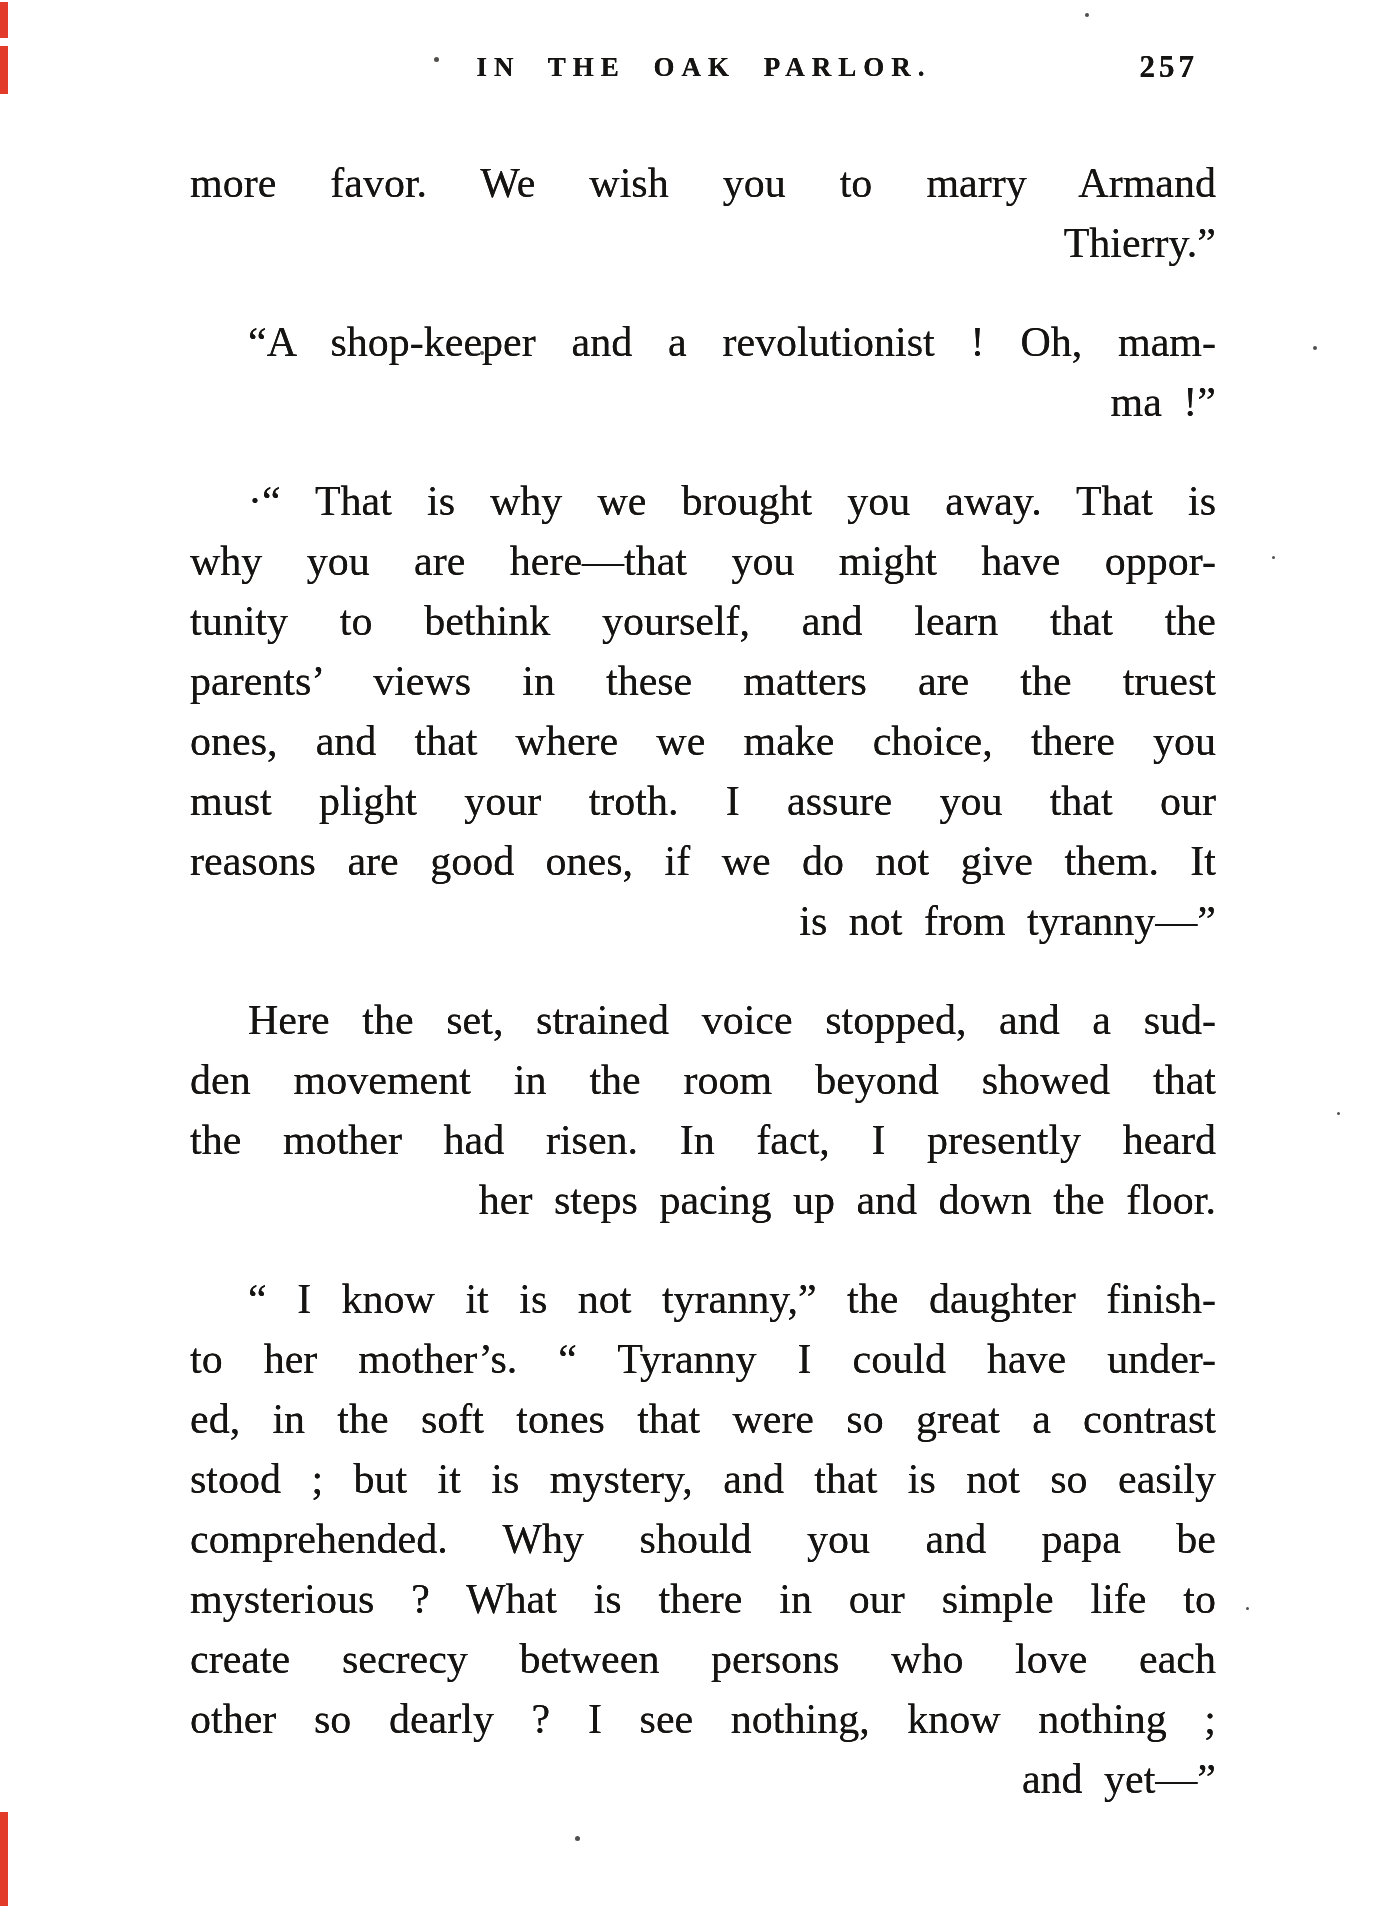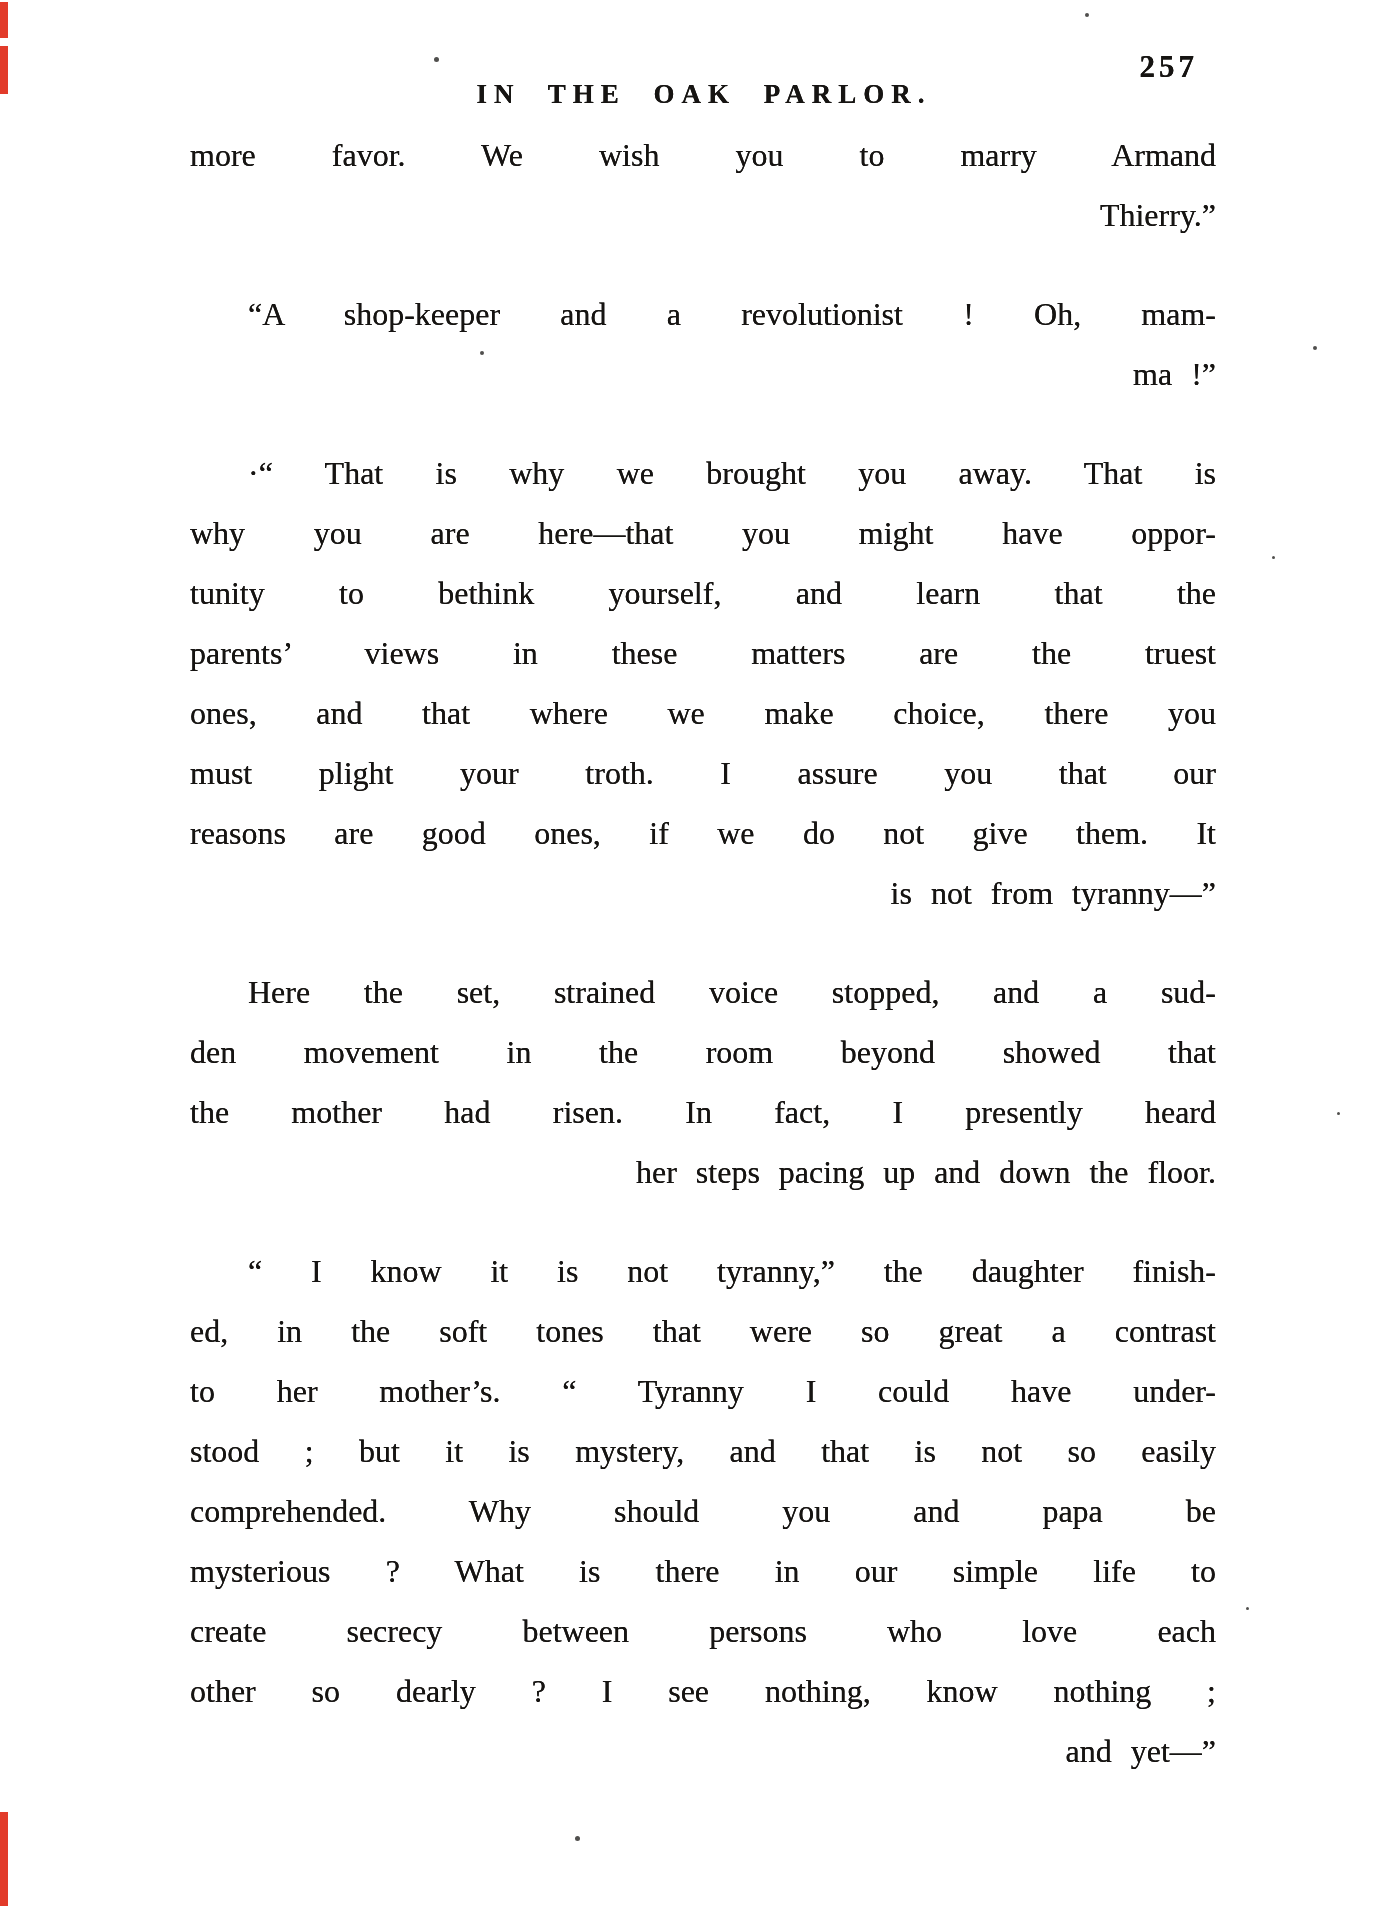--- a/index.html
+++ b/index.html
@@ -18,35 +18,34 @@
     position: absolute;
     top: 52px; left: 0; width: 100%;
     text-align: center;
     text-indent: 26px;
     font-size: 27px;
     font-weight: bold;
     letter-spacing: 7px;
     word-spacing: 14px;
     color: var(--ink, #161412);
     text-shadow: 0 0 0.5px currentColor;
-    margin-top: 27px;
   }
   .page-number {
     position: absolute;
     top: 49px; right: 184px;
     font-size: 31px;
     letter-spacing: 4px;
     color: var(--ink, #161412);
     text-shadow: 0 0 0.6px currentColor;
     font-weight: bold;
   }
   .body-text {
     position: absolute;
-    left: 190px; top: 125px; width: 1026px;
-    font-size: 32px;
+    left: 190px; top: 153px; width: 1026px;
+    font-size: 42px;
     line-height: 60px;
     color: var(--ink, #161412);
     word-spacing: 11px;
     text-shadow: 0 0 0.5px currentColor;
   }
   .line {
     text-align: justify;
     text-align-last: justify;
     height: 60px;
     overflow: visible;
@@ -88,22 +87,22 @@
       <div class="line">parents’ views in these matters are the truest</div>
       <div class="line">ones, and that where we make choice, there you</div>
       <div class="line">must plight your troth.  I assure you that our</div>
       <div class="line">reasons are good ones, if we do not give them.  It</div>
       <div class="line last">is not from tyranny—”</div>
       <div class="line indent">Here the set, strained voice stopped, and a sud-</div>
       <div class="line">den movement in the room beyond showed that</div>
       <div class="line">the mother had risen.  In fact, I presently heard</div>
       <div class="line last">her steps pacing up and down the floor.</div>
       <div class="line indent">“ I know it is not tyranny,” the daughter finish-</div>
+      <div class="line">to her mother’s.  “ Tyranny I could have under-</div>
       <div class="line">ed, in the soft tones that were so great a contrast</div>
-      <div class="line">to her mother’s.  “ Tyranny I could have under-</div>
       <div class="line">stood ; but it is mystery, and that is not so easily</div>
       <div class="line">comprehended.  Why should you and papa be</div>
       <div class="line">mysterious ?  What is there in our simple life to</div>
       <div class="line">create secrecy between persons who love each</div>
       <div class="line">other so dearly ?  I see nothing, know nothing ;</div>
       <div class="line last">and yet—”</div>
     </div>
 
   <div id="artifact-layer">
       <div class="edge-mark" style="top: 2px; height: 36px;"></div>

